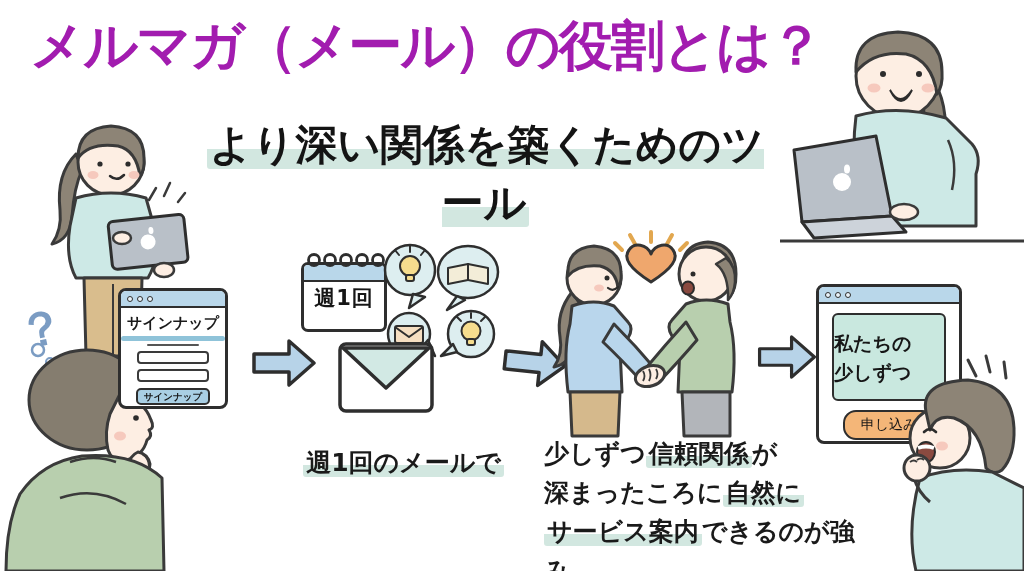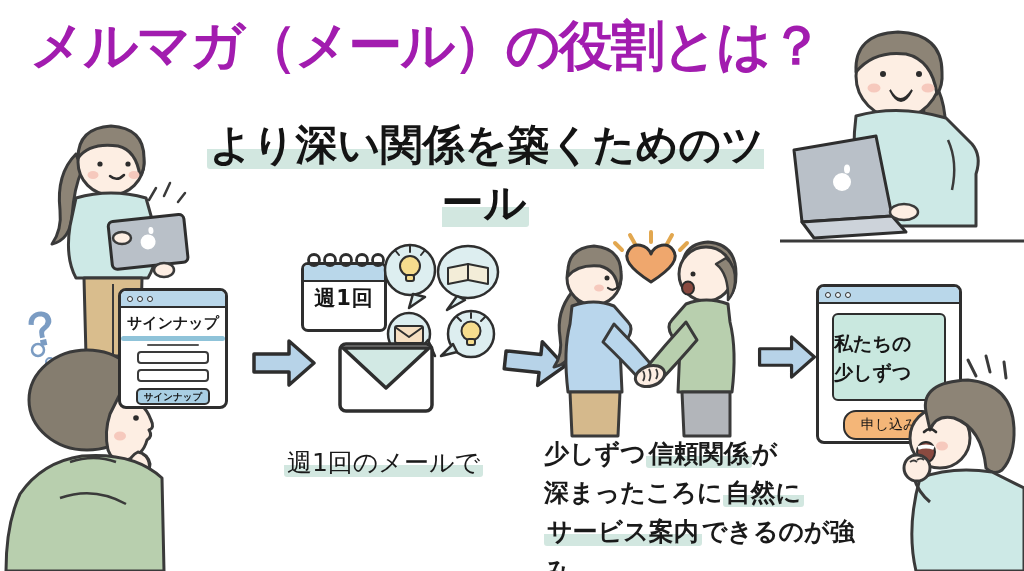--- a/index.html
+++ b/index.html
@@ -19,22 +19,22 @@
   }
   .subtitle {
     left:198px; top:116px; width:575px; text-align:center;
     font-weight:800; color:#141414; line-height:1.38;
   }
   .subtitle .l1 { font-size:29px; }
   .subtitle .l2 { font-size:42px; }
   .hl { background:linear-gradient(to top,#d2e7e0 40%, rgba(0,0,0,0) 40%); padding:0 3px; border-radius:3px; }
 
   .caption-mail {
-    left:236px; top:444px; width:295px; text-align:center;
-    font-size:25px; font-weight:400; line-height:38px; color:#1a1a1a;
+    left:256px; top:444px; width:295px; text-align:center;
+    font-size:25px; font-weight:700; line-height:38px; color:#1a1a1a;
   }
   .caption-trust {
     left:544px; top:434px; width:335px; text-align:left;
     font-size:25px; font-weight:800; line-height:39px; color:#1a1a1a;
   }
   .qmark {
     left:18px; top:298px; font-size:47px; font-weight:900; color:#7b9cc3;
     transform:rotate(-12deg);
   }
 

